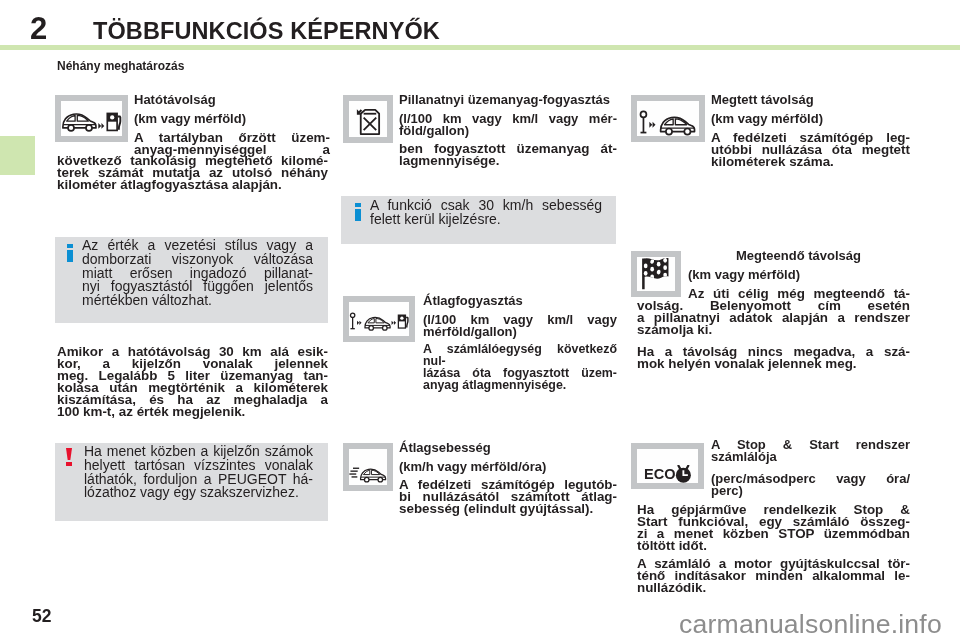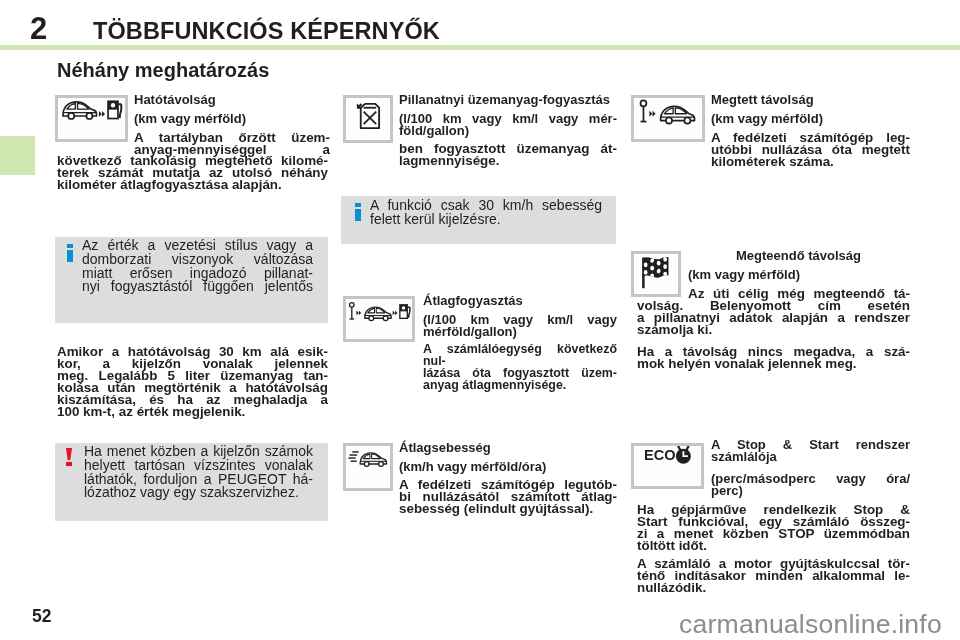--- a/index.html
+++ b/index.html
@@ -8,28 +8,28 @@
     width:960px; height:640px; background:#ffffff; position:relative; overflow:hidden;
     font-family:"Liberation Sans", sans-serif; color:#231f20;
   }
   .page { position:absolute; left:0; top:0; width:960px; height:640px; }
 
   
   #chapter-num   { position:absolute; left:30px; top:13px;  font-size:31px; font-weight:bold; letter-spacing:-1.5px; line-height:1; }
   #chapter-title { position:absolute; left:93px; top:20px; font-size:23.5px; font-weight:bold; line-height:1; letter-spacing:0.1px; }
   #green-rule    { position:absolute; left:0;   top:45px; width:960px; height:5px; }
   #green-tab     { position:absolute; left:0;   top:136px; width:35px; height:39px; }
-  #section-title { position:absolute; left:57px; top:60px; font-size:20px; font-weight:bold; line-height:1; }
+  #section-title { position:absolute; left:57px; top:60px; font-size:12px; font-weight:bold; line-height:1; }
   #page-number   { position:absolute; left:32px; top:608px; font-size:17.5px; font-weight:bold; line-height:1; }
   #watermark     { position:absolute; left:679px; top:611px; width:270px; text-align:left; font-size:26.6px; color:#8d8d8d; line-height:1; letter-spacing:0.2px; white-space:nowrap; }
 
   
   .iconbox {
-    position:absolute; background:#fefefe; border:3px solid #7f1d1d;
-    display:flex; align-items:flex-start; justify-content:center;
+    position:absolute; background:#fefefe; border:6px solid #7f1d1d;
+    display:flex; align-items:flex-end; justify-content:center;
   }
   .iconbox svg { display:block; }
 
   
   .tblk   { position:absolute; font-size:13.4px; line-height:11.95px; font-weight:bold; }
   .etitle { font-weight:bold; font-size:13.4px; }
   .esub   { font-weight:bold; font-size:13.4px; }
   .tblk.etitle, .tblk.esub { font-size:13px; }
   .ln     { display:block; text-align:justify; text-align-last:justify; }
   .ln-last{ text-align-last:left; }
@@ -93,27 +93,28 @@
   <div class="notice" style="left: 55px; top: 237px; width: 273px; height: 86px; background: rgb(220, 221, 223);"></div>
   <div class="badge info-badge" style="left: 67px; top: 244px; color: rgb(11, 143, 211);">
       <i class="dot"></i>
       <i class="stem"></i>
     </div>
   <div class="ntxt" style="left:82px;top:239px;width:231px;">
       <div class="ln">Az érték a vezetési stílus vagy a</div>
       <div class="ln">domborzati viszonyok változása</div>
       <div class="ln">miatt erősen ingadozó pillanat-</div>
       <div class="ln">nyi fogyasztástól függően jelentős</div>
+      <div class="ln ln-last">mértékben változhat.</div>
     </div>
 
   <div class="tblk" style="left:57px;top:346px;width:271px;">
       <div class="ln">Amikor a hatótávolság 30 km alá esik-</div>
       <div class="ln">kor, a kijelzőn vonalak jelennek</div>
       <div class="ln">meg. Legalább 5 liter üzemanyag tan-</div>
-      <div class="ln">kolása után megtörténik a hatótávolság</div>
+      <div class="ln">kolása után megtörténik a kilométerek</div>
       <div class="ln">kiszámítása, és ha az meghaladja a</div>
       <div class="ln ln-last">100 km-t, az érték megjelenik.</div>
     </div>
 
   <div class="notice" style="left: 55px; top: 443px; width: 273px; height: 78px; background: rgb(220, 221, 223);"></div>
   <div class="badge warn-badge" style="left: 66px; top: 448px; color: rgb(232, 17, 45);">
       <i class="bar"></i>
       <i class="pt"></i>
     </div>
   <div class="ntxt" style="left:84px;top:445px;width:229px;">

